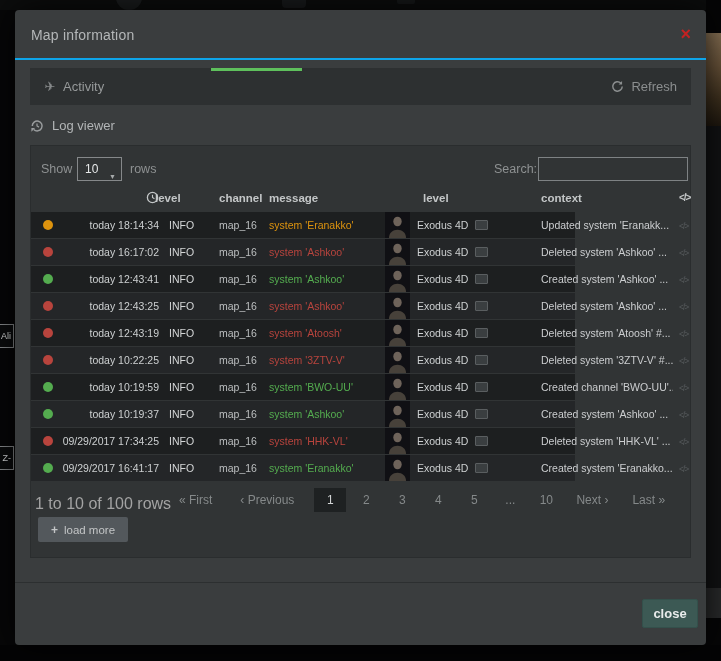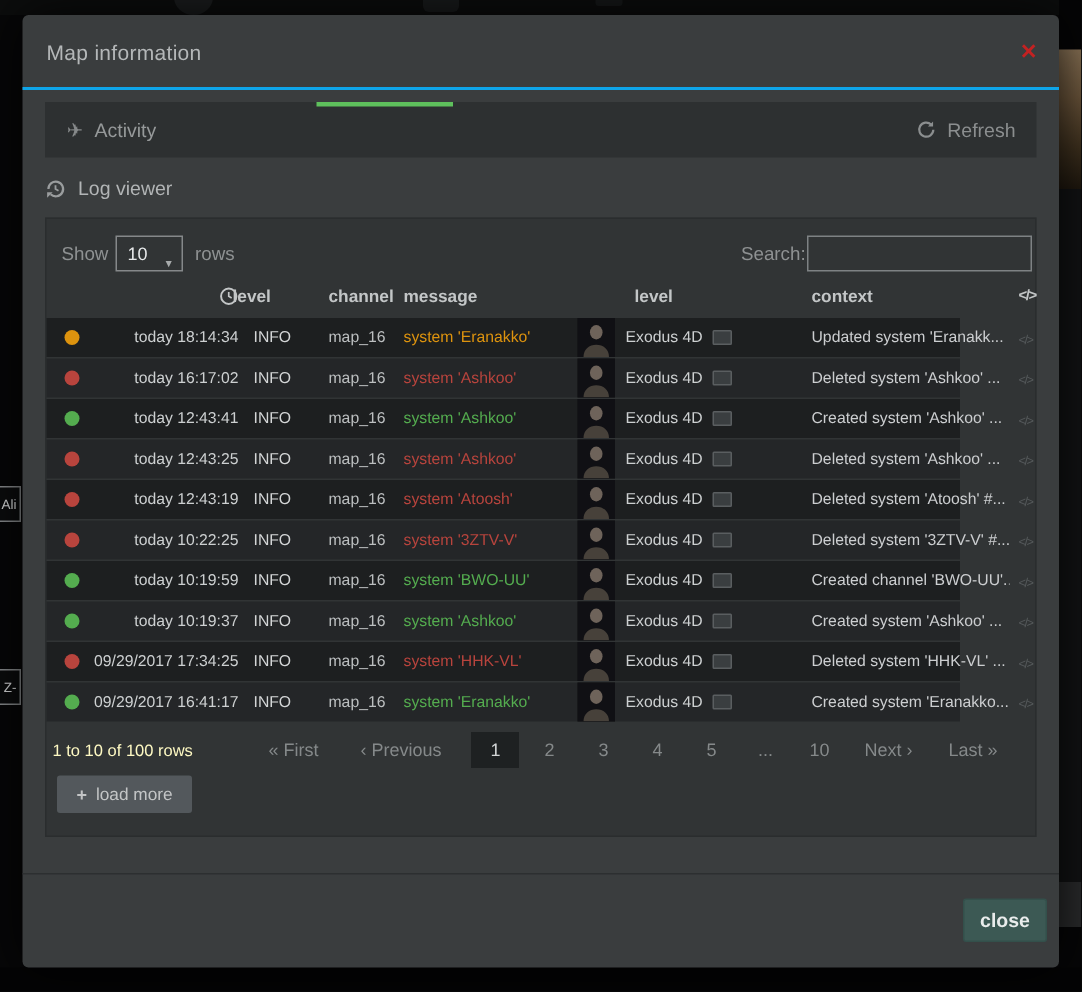--- a/index.html
+++ b/index.html
@@ -60,36 +60,36 @@
 
   
   .thead { left:0; top:43px; width:659px; height:22px; font-size:11.5px; font-weight:bold; color:#c3c6c7; }
   .th { position:absolute; top:3px; cursor:pointer; }
   .th-clock { left:115px; top:2px; color:#c3c6c7; }
   .th-level { left:124px; } .th-channel { left:188px; } .th-message { left:238px; }
   .th-pilot { left:392px; } .th-context { left:510px; }
   .th-code { left:648px; font-size:10px; letter-spacing:-1px; }
 
   .rows-area { left:0; top:66px; width:659px; }
-  .lrow { position:relative; width:609px; height:26px; margin-bottom:1px; cursor:pointer; }
+  .lrow { position:relative; width:544px; height:26px; margin-bottom:1px; cursor:pointer; }
   .lrow.dark { background:#1d1f20; }
   .lrow.lite { background:#242628; }
   .dot { position:absolute; left:12px; top:8px; width:10px; height:10px; border-radius:50%; }
   .c-time { position:absolute; left:20px; top:7px; width:108px; text-align:right; font-size:10.5px; color:#cdd0d1; white-space:nowrap; }
   .c-level { position:absolute; left:138px; top:7px; font-size:10.5px; color:#d4d6d7; }
   .c-channel { position:absolute; left:188px; top:7px; font-size:10.5px; color:#bcbfc0; }
   .c-message { position:absolute; left:238px; top:7px; width:114px; font-size:10.5px; white-space:nowrap; overflow:hidden; }
   .avatar { position:absolute; left:354px; top:0; width:25px; height:26px; overflow:hidden; background:#0e0e11; }
   .c-pilot { position:absolute; left:386px; top:7px; font-size:10.5px; color:#cdd0d1; display:flex; align-items:center; gap:7px; }
   .idcard { display:inline-block; width:13px; height:10px; border:1px solid #5a5e60; border-radius:1px; background:#3a3e40; }
   .c-context { position:absolute; left:510px; top:7px; width:132px; font-size:10.5px; color:#ccced0; white-space:nowrap; overflow:hidden; }
   .c-code { position:absolute; left:648px; top:9px; font-size:8.5px; letter-spacing:-1px; color:#55595b; }
 
   
-  .pg-summary { left:4px; top:349px; font-size:11px; color:#fef9c3; }
+  .pg-summary { left:4px; top:349px; font-size:16px; color:#a3a3a3; }
   .pager { left:148px; top:341px; height:26px; display:flex; align-items:center; font-size:12px; color:#85898a; }
   .pg-link { cursor:pointer; white-space:nowrap; }
   .pg-first { margin-right:28px; } .pg-prev { margin-right:18px; }
   .pg-cell { width:36px; text-align:center; cursor:pointer; }
   .pg-cell.active { background:#1e2122; color:#d2d5d6; height:24px; line-height:24px; width:32px; margin:0 2px; }
   .pg-next { margin-left:12px; } .pg-last { margin-left:24px; }
 
   .load-more { left:7px; top:371px; width:90px; height:25px; background:#53585c; border:none; border-radius:2px;
     color:#c3c5c6; font-size:11.5px; display:flex; align-items:center; justify-content:center; gap:6px; cursor:pointer;
     font-family:inherit; }

